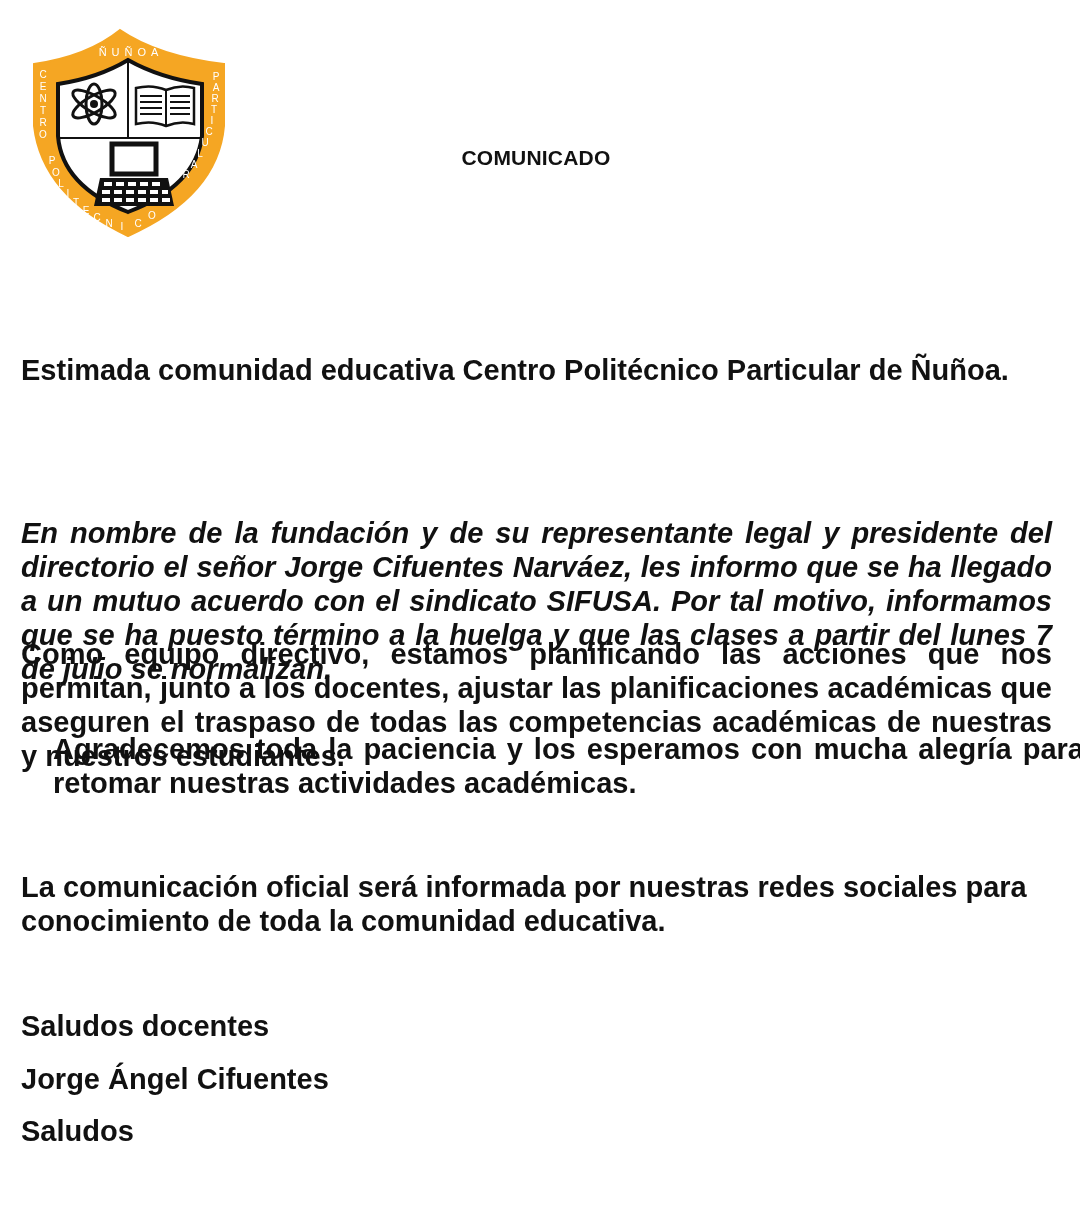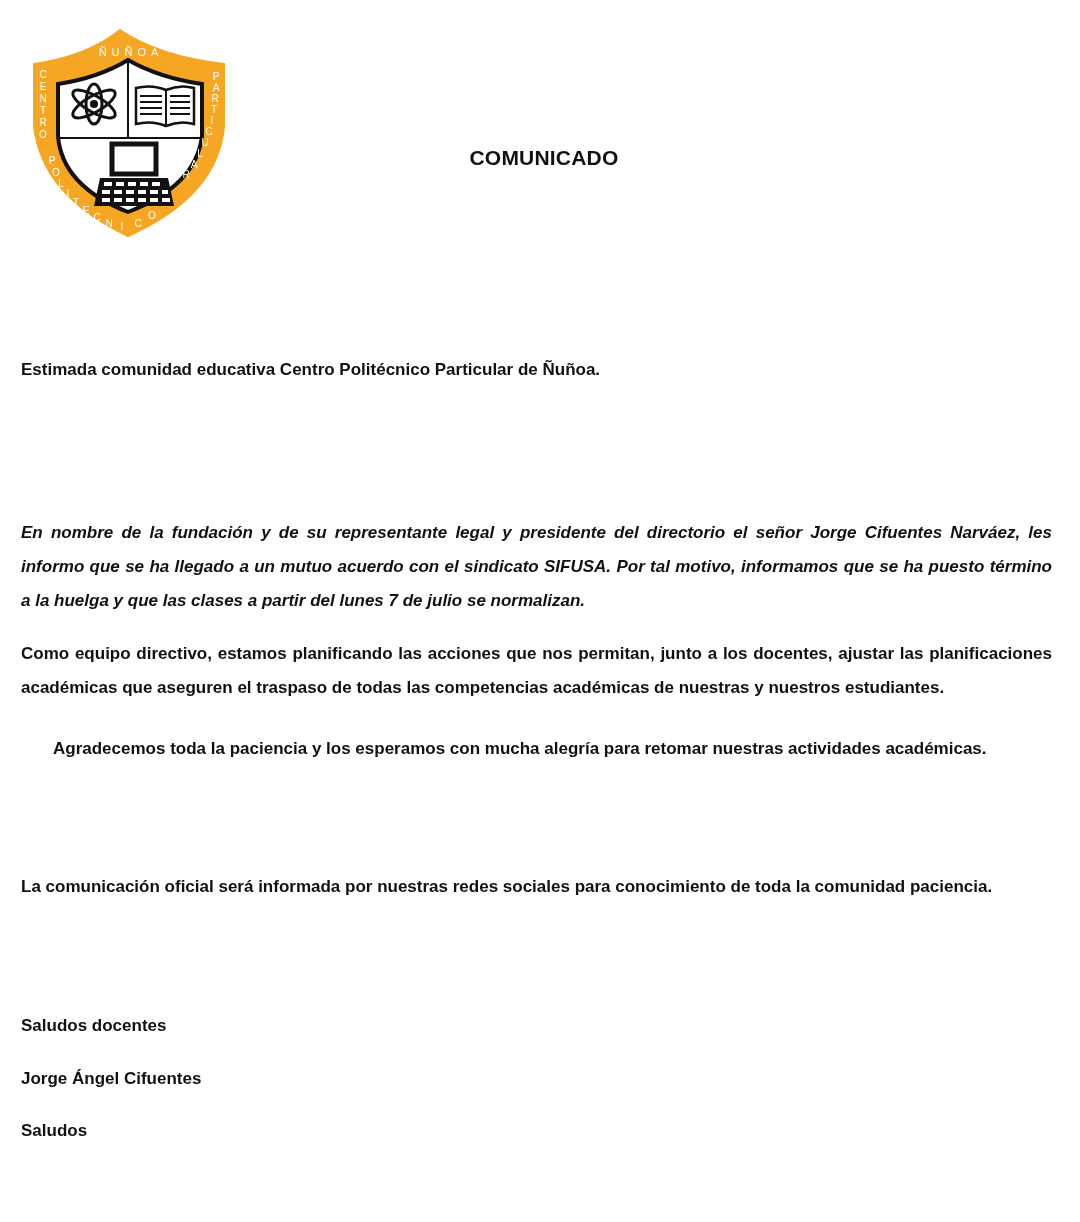--- a/index.html
+++ b/index.html
@@ -4,26 +4,26 @@
 <style>
   html, body { margin: 0; padding: 0; background: #ffffff; }
   body {
     width: 1080px; height: 1222px; position: relative; overflow: hidden;
     font-family: "Liberation Sans", "DejaVu Sans", sans-serif;
     color: #111111;
   }
   .logo { position: absolute; left: 28px; top: 26px; width: 204px; height: 214px; }
   .title {
     position: absolute; left: 0; width: 1072px; top: 146px; text-align: center;
-    font-weight: bold; font-size: 21px; letter-spacing: 0.2px; padding-left: 8px;
+    font-weight: bold; font-size: 21px; letter-spacing: 0.2px; padding-left: 0;
   }
   .title span { display: inline-block; margin-left: 0; }
   .p {
     position: absolute; left: 21px; width: 1031px;
-    font-weight: bold; font-size: 17px; line-height: 34px;
+    font-weight: bold; font-size: 29px; line-height: 34px;
     text-align: justify; margin: 0;
   }
   .p.left { text-align: left; }
   #greeting { top: 353px; }
   #para1 { top: 516px; font-style: italic; }
   #para2 { top: 597px; margin-top: 40px; }
   #para3 { top: 732px; margin-left: 32px; }
   #para4 { top: 870px; }
   #closing { top: 1009px; }
   #signer { top: 1062px; }
@@ -102,16 +102,16 @@
 </svg>
 
 <div class="title">
   <span>COMUNICADO</span>
 </div>
 
 <p class="p left" id="greeting">Estimada comunidad educativa Centro Politécnico Particular de Ñuñoa.</p>
 <p class="p" id="para1">En nombre de la fundación y de su representante legal y presidente del directorio el señor Jorge Cifuentes Narváez, les informo que se ha llegado a un mutuo acuerdo con el sindicato SIFUSA. Por tal motivo, informamos que se ha puesto término a la huelga y que las clases a partir del lunes 7 de julio se normalizan.</p>
 <p class="p" id="para2">Como equipo directivo, estamos planificando las acciones que nos permitan, junto a los docentes, ajustar las planificaciones académicas que aseguren el traspaso de todas las competencias académicas de nuestras y nuestros estudiantes.</p>
 <p class="p" id="para3">Agradecemos toda la paciencia y los esperamos con mucha alegría para retomar nuestras actividades académicas.</p>
-<p class="p left" id="para4">La comunicación oficial será informada por nuestras redes sociales para conocimiento de toda la comunidad paciencia.</p>
+<p class="p left" id="para4">La comunicación oficial será informada por nuestras redes sociales para conocimiento de toda la comunidad educativa.</p>
 <p class="p left" id="closing">Saludos docentes</p>
 <p class="p left" id="signer">Jorge Ángel Cifuentes</p>
 <p class="p left" id="role">Saludos</p>
 
 </body></html>

